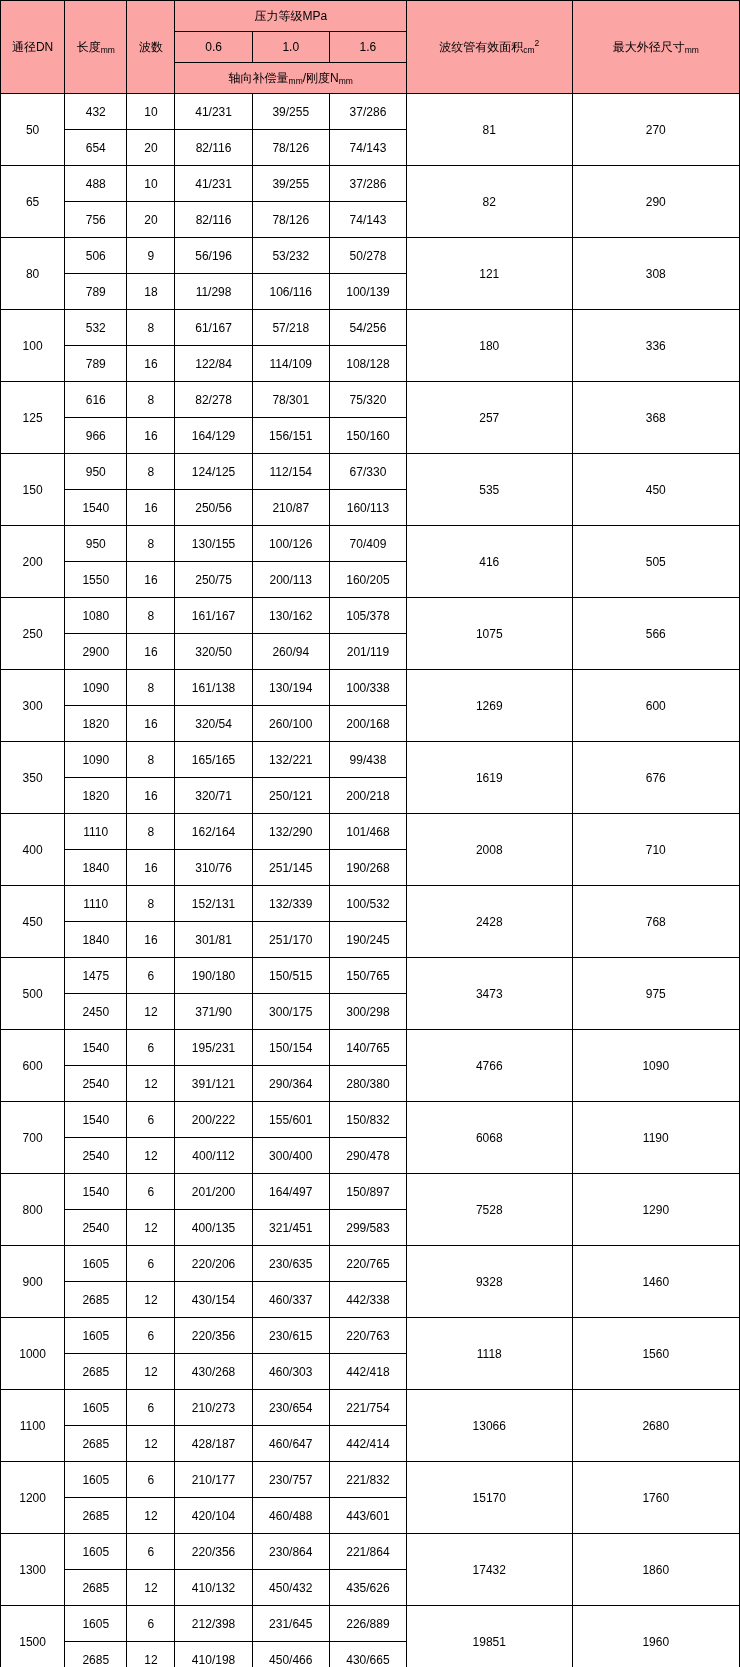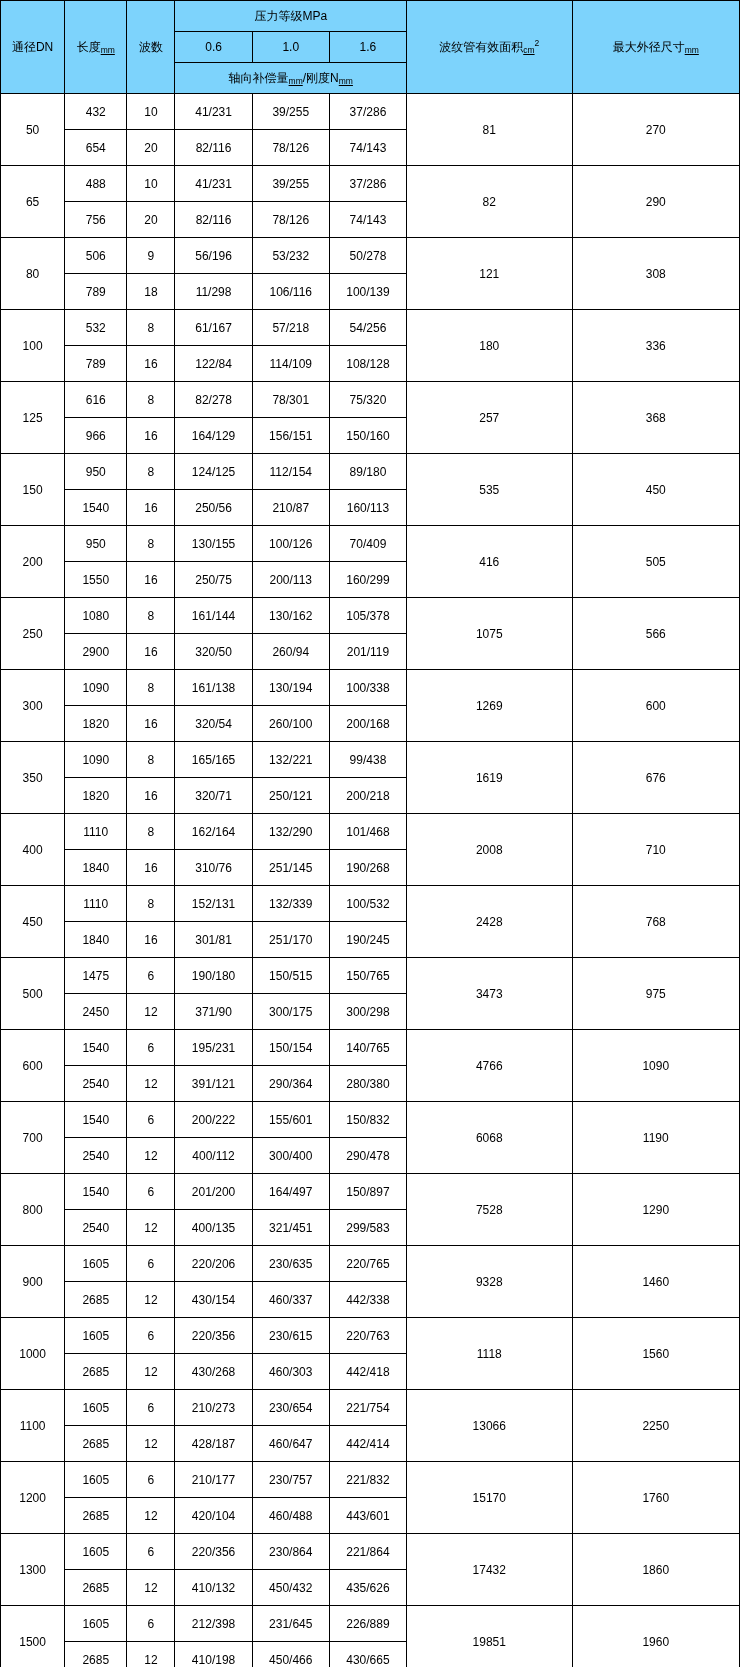--- a/index.html
+++ b/index.html
@@ -19,32 +19,31 @@
   }
   table.spec td, table.spec th {
     border: 1px solid #000;
     text-align: center;
     vertical-align: middle;
     font-weight: normal;
     font-size: 12px;
     padding: 0;
   }
   thead td {
-    background: #7dd3fc;
+    background: #fca5a5;
   }
   .hdr-cell {
     height: 30px;
     font-size: 12.5px;
   }
   .sub {
     font-size: 8.5px;
     vertical-align: baseline;
     position: relative;
     top: 2px;
-    text-decoration: underline;
   }
   .sup {
     font-size: 8.5px;
     vertical-align: baseline;
     position: relative;
     top: -5px;
   }
   td.dn {
     font-size: 12px;
     border-radius: 32px;
@@ -177,21 +176,21 @@
         <td>164/129</td>
         <td>156/151</td>
         <td>150/160</td>
       </tr>
       <tr>
         <td rowspan="2" class="dn">150</td>
         <td>950</td>
         <td>8</td>
         <td>124/125</td>
         <td>112/154</td>
-        <td>89/180</td>
+        <td>67/330</td>
         <td rowspan="2">535</td>
         <td rowspan="2">450</td>
       </tr>
       <tr>
         <td>1540</td>
         <td>16</td>
         <td>250/56</td>
         <td>210/87</td>
         <td>160/113</td>
       </tr>
@@ -203,27 +202,27 @@
         <td>100/126</td>
         <td>70/409</td>
         <td rowspan="2">416</td>
         <td rowspan="2">505</td>
       </tr>
       <tr>
         <td>1550</td>
         <td>16</td>
         <td>250/75</td>
         <td>200/113</td>
-        <td>160/299</td>
+        <td>160/205</td>
       </tr>
       <tr>
         <td rowspan="2" class="dn">250</td>
         <td>1080</td>
         <td>8</td>
-        <td>161/144</td>
+        <td>161/167</td>
         <td>130/162</td>
         <td>105/378</td>
         <td rowspan="2">1075</td>
         <td rowspan="2">566</td>
       </tr>
       <tr>
         <td>2900</td>
         <td>16</td>
         <td>320/50</td>
         <td>260/94</td>
@@ -400,21 +399,21 @@
         <td>442/418</td>
       </tr>
       <tr>
         <td rowspan="2" class="dn">1100</td>
         <td>1605</td>
         <td>6</td>
         <td>210/273</td>
         <td>230/654</td>
         <td>221/754</td>
         <td rowspan="2">13066</td>
-        <td rowspan="2">2250</td>
+        <td rowspan="2">2680</td>
       </tr>
       <tr>
         <td>2685</td>
         <td>12</td>
         <td>428/187</td>
         <td>460/647</td>
         <td>442/414</td>
       </tr>
       <tr>
         <td rowspan="2" class="dn">1200</td>

